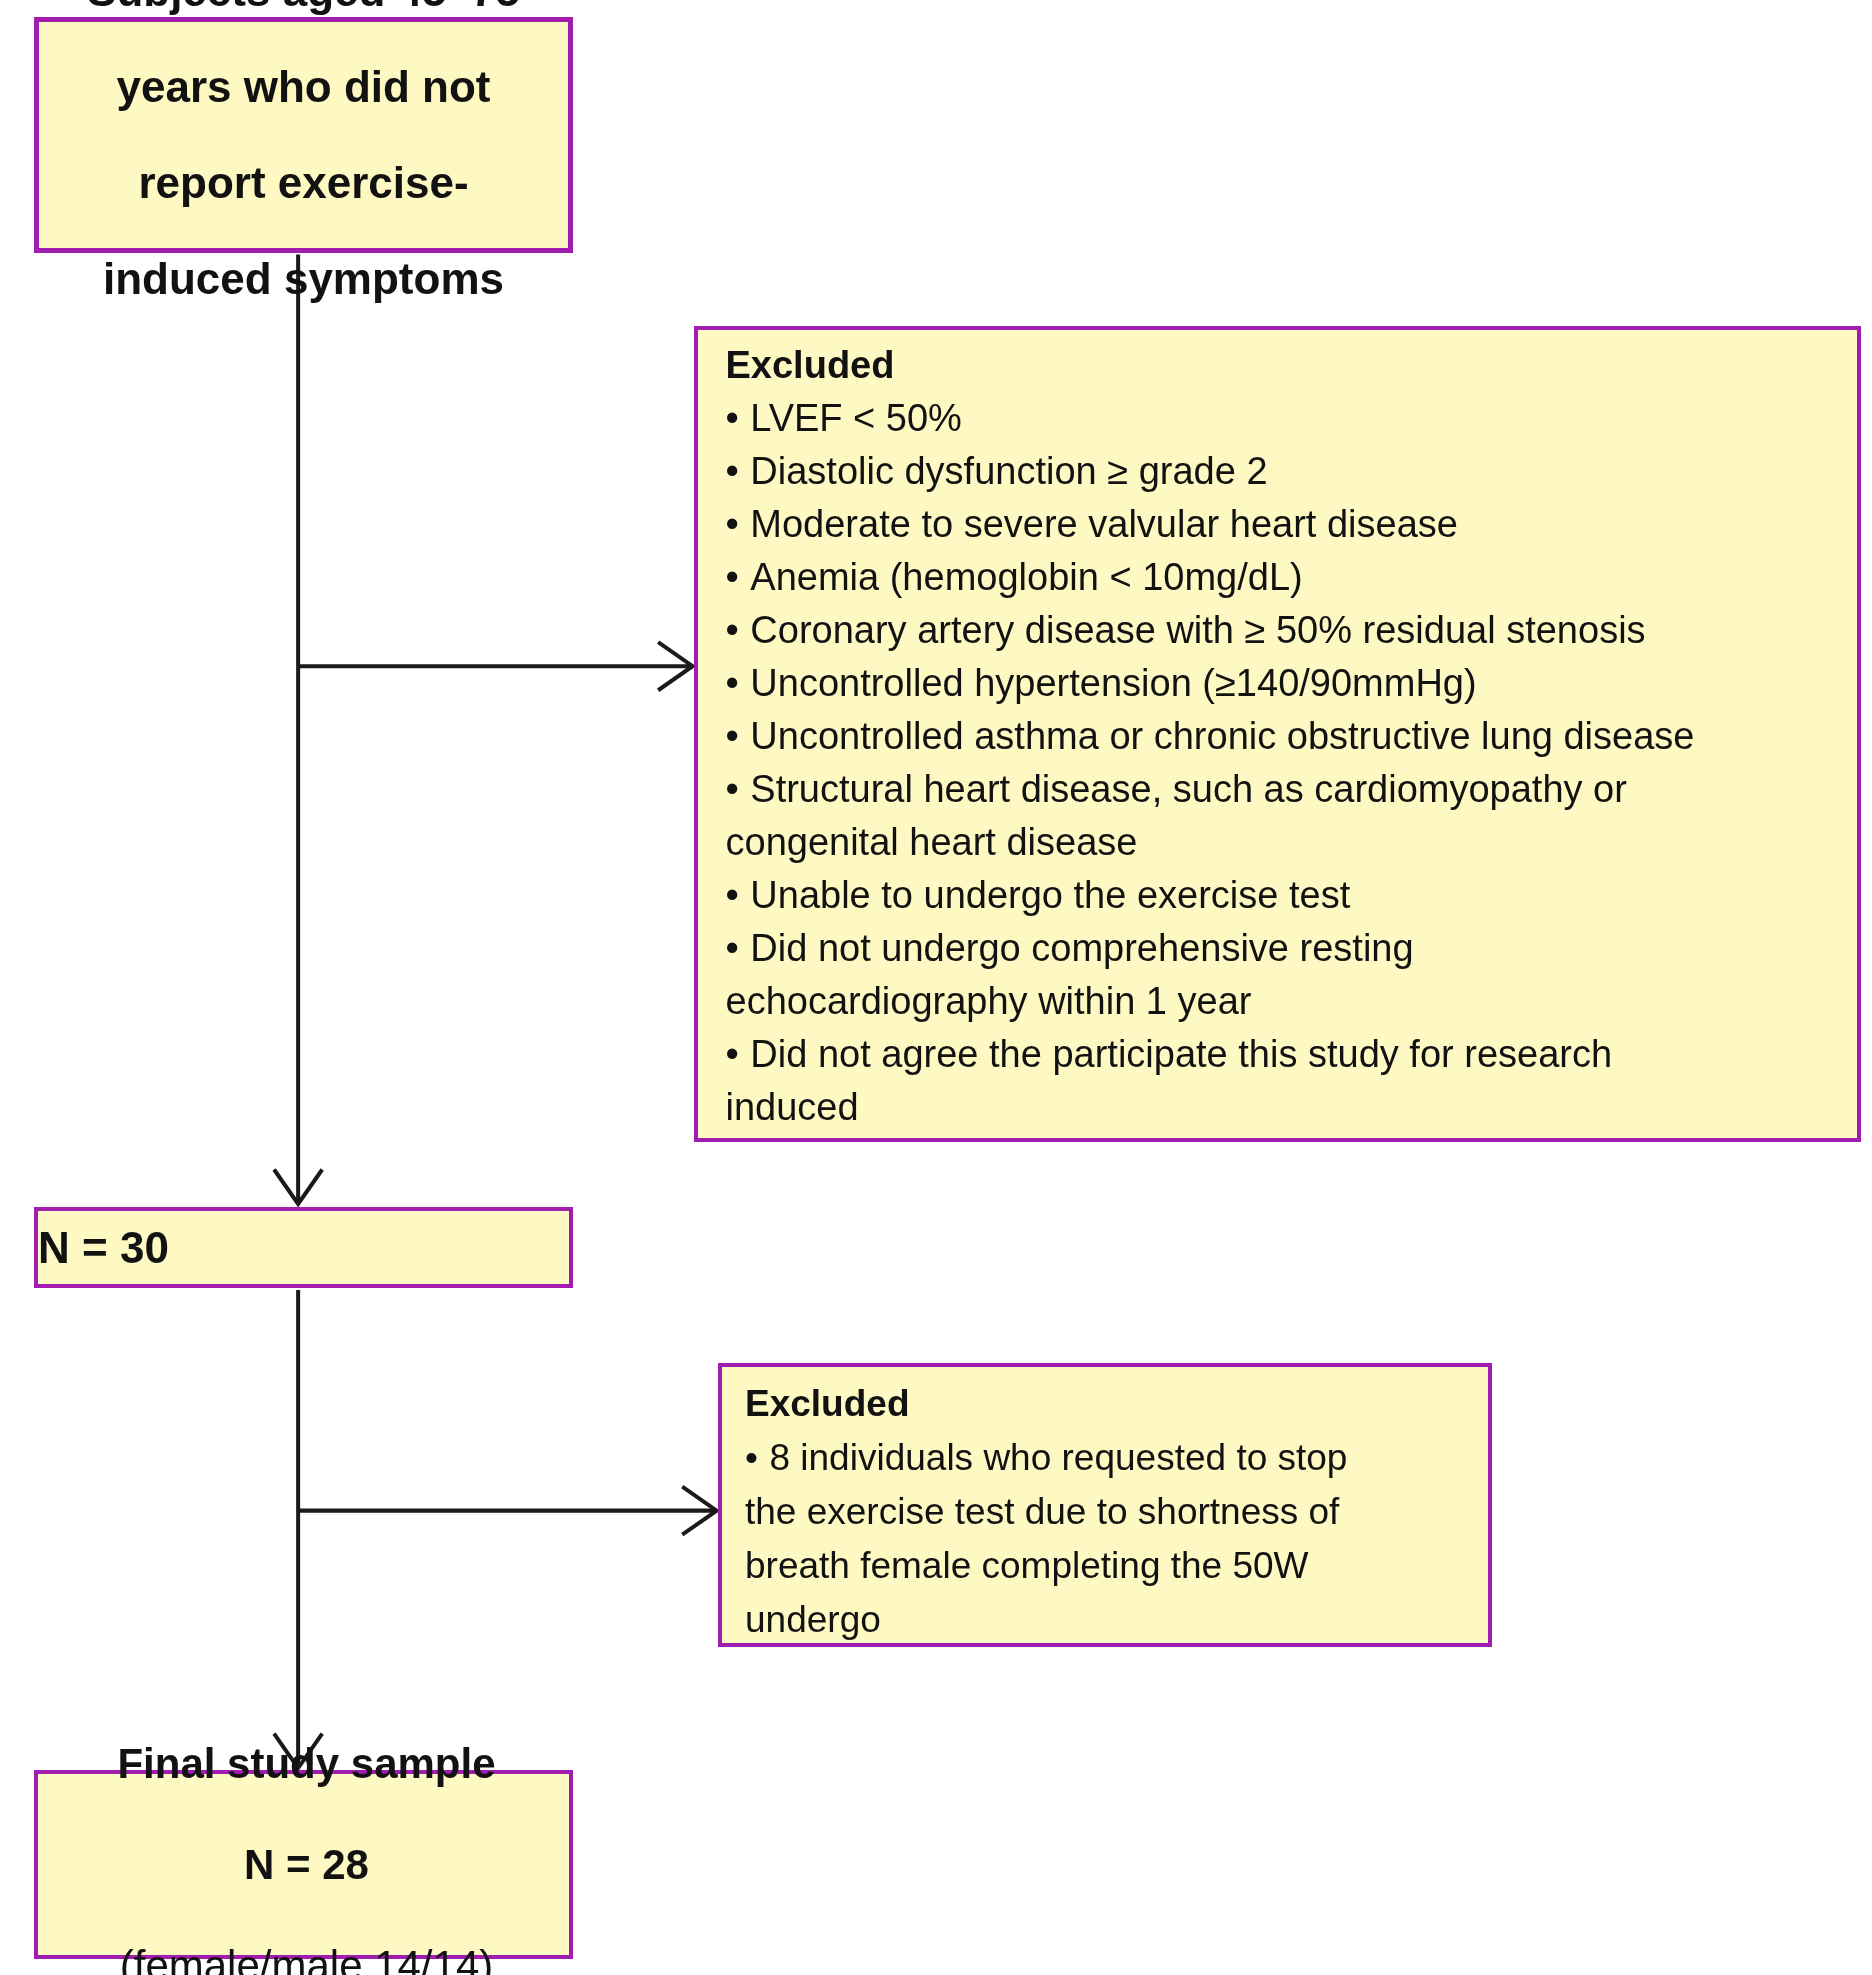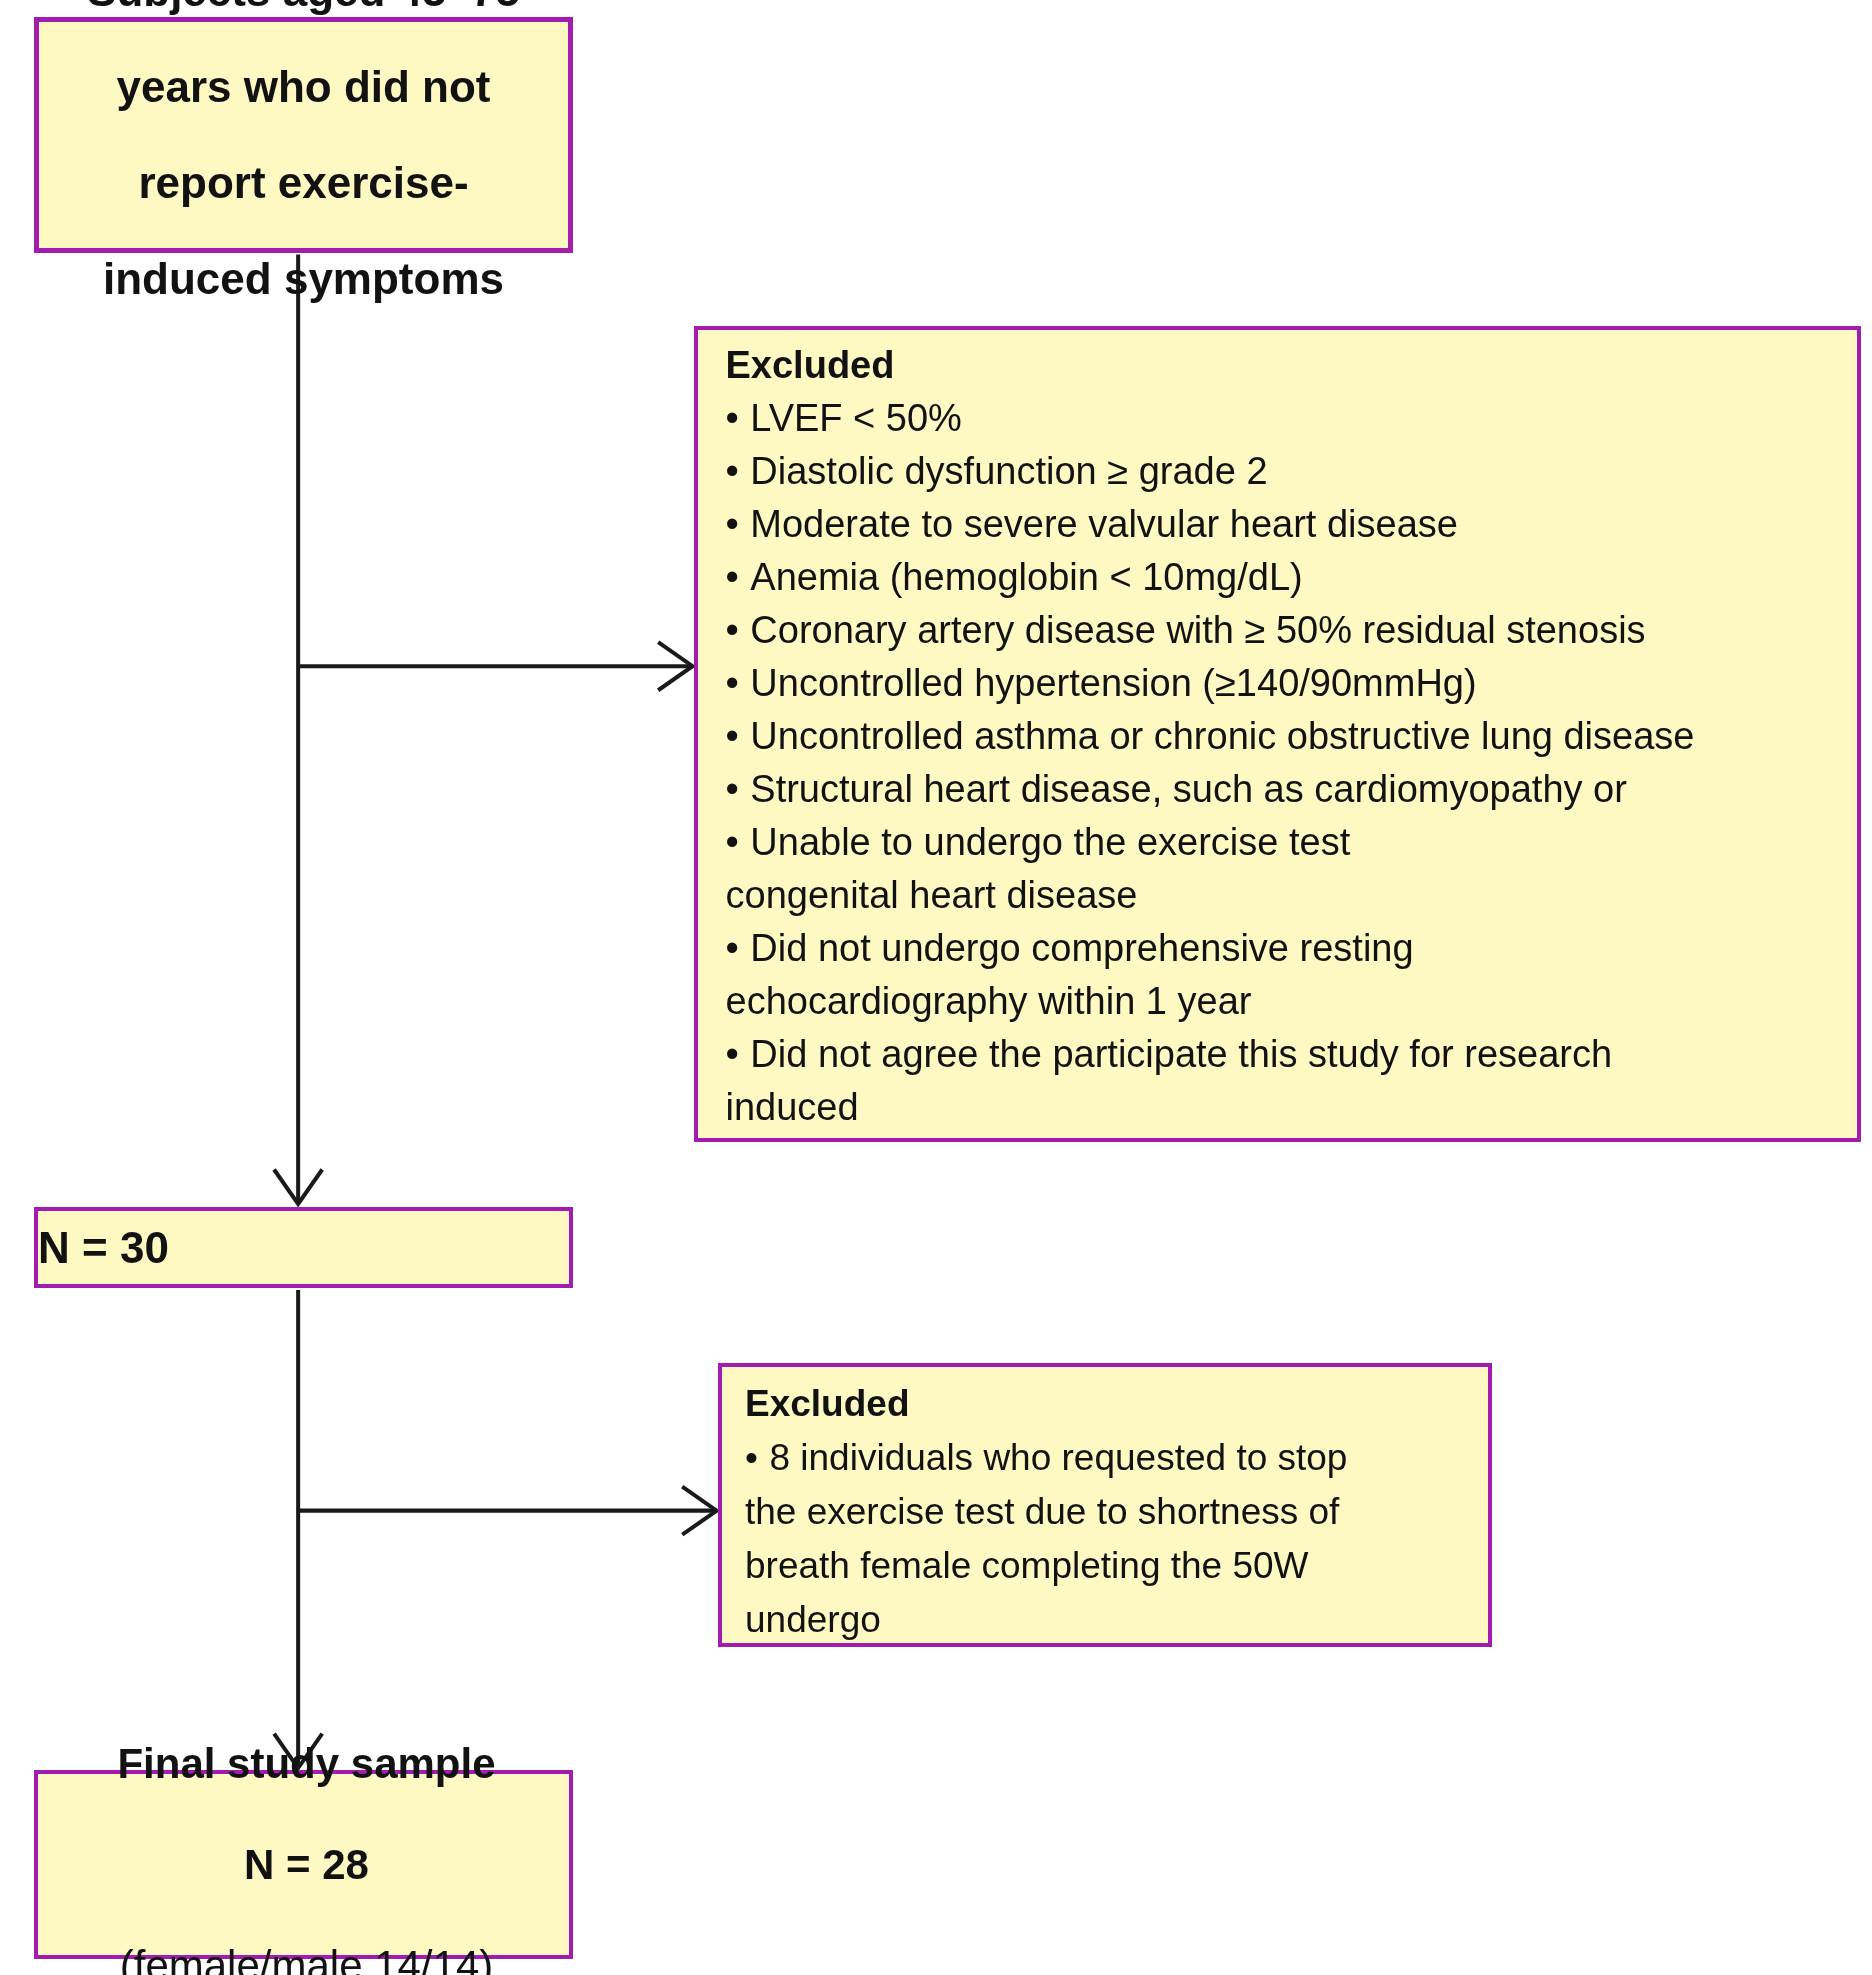--- a/index.html
+++ b/index.html
@@ -108,22 +108,22 @@
     <div class="ex-title">Excluded</div>
 
     <div class="line"><span class="blt">•</span><span>LVEF &lt; 50%</span></div>
     <div class="line"><span class="blt">•</span><span>Diastolic dysfunction ≥ grade 2</span></div>
     <div class="line"><span class="blt">•</span><span>Moderate to severe valvular heart disease</span></div>
     <div class="line"><span class="blt">•</span><span>Anemia (hemoglobin &lt; 10mg/dL)</span></div>
     <div class="line"><span class="blt">•</span><span>Coronary artery disease with ≥ 50% residual stenosis</span></div>
     <div class="line"><span class="blt">•</span><span>Uncontrolled hypertension (≥140/90mmHg)</span></div>
     <div class="line"><span class="blt">•</span><span>Uncontrolled asthma or chronic obstructive lung disease</span></div>
     <div class="line"><span class="blt">•</span><span>Structural heart disease, such as cardiomyopathy or</span></div>
+    <div class="line">congenital heart disease</div>
     <div class="line"><span class="blt">•</span><span>Unable to undergo the exercise test</span></div>
-    <div class="line">congenital heart disease</div>
     <div class="line"><span class="blt">•</span><span>Did not undergo comprehensive resting</span></div>
     <div class="line">echocardiography within 1 year</div>
     <div class="line"><span class="blt">•</span><span>Did not agree the participate this study for research</span></div>
     <div class="line">induced</div>
   </div>
 
   <div class="box n30">
     <div>N = 30</div>
   </div>
 

